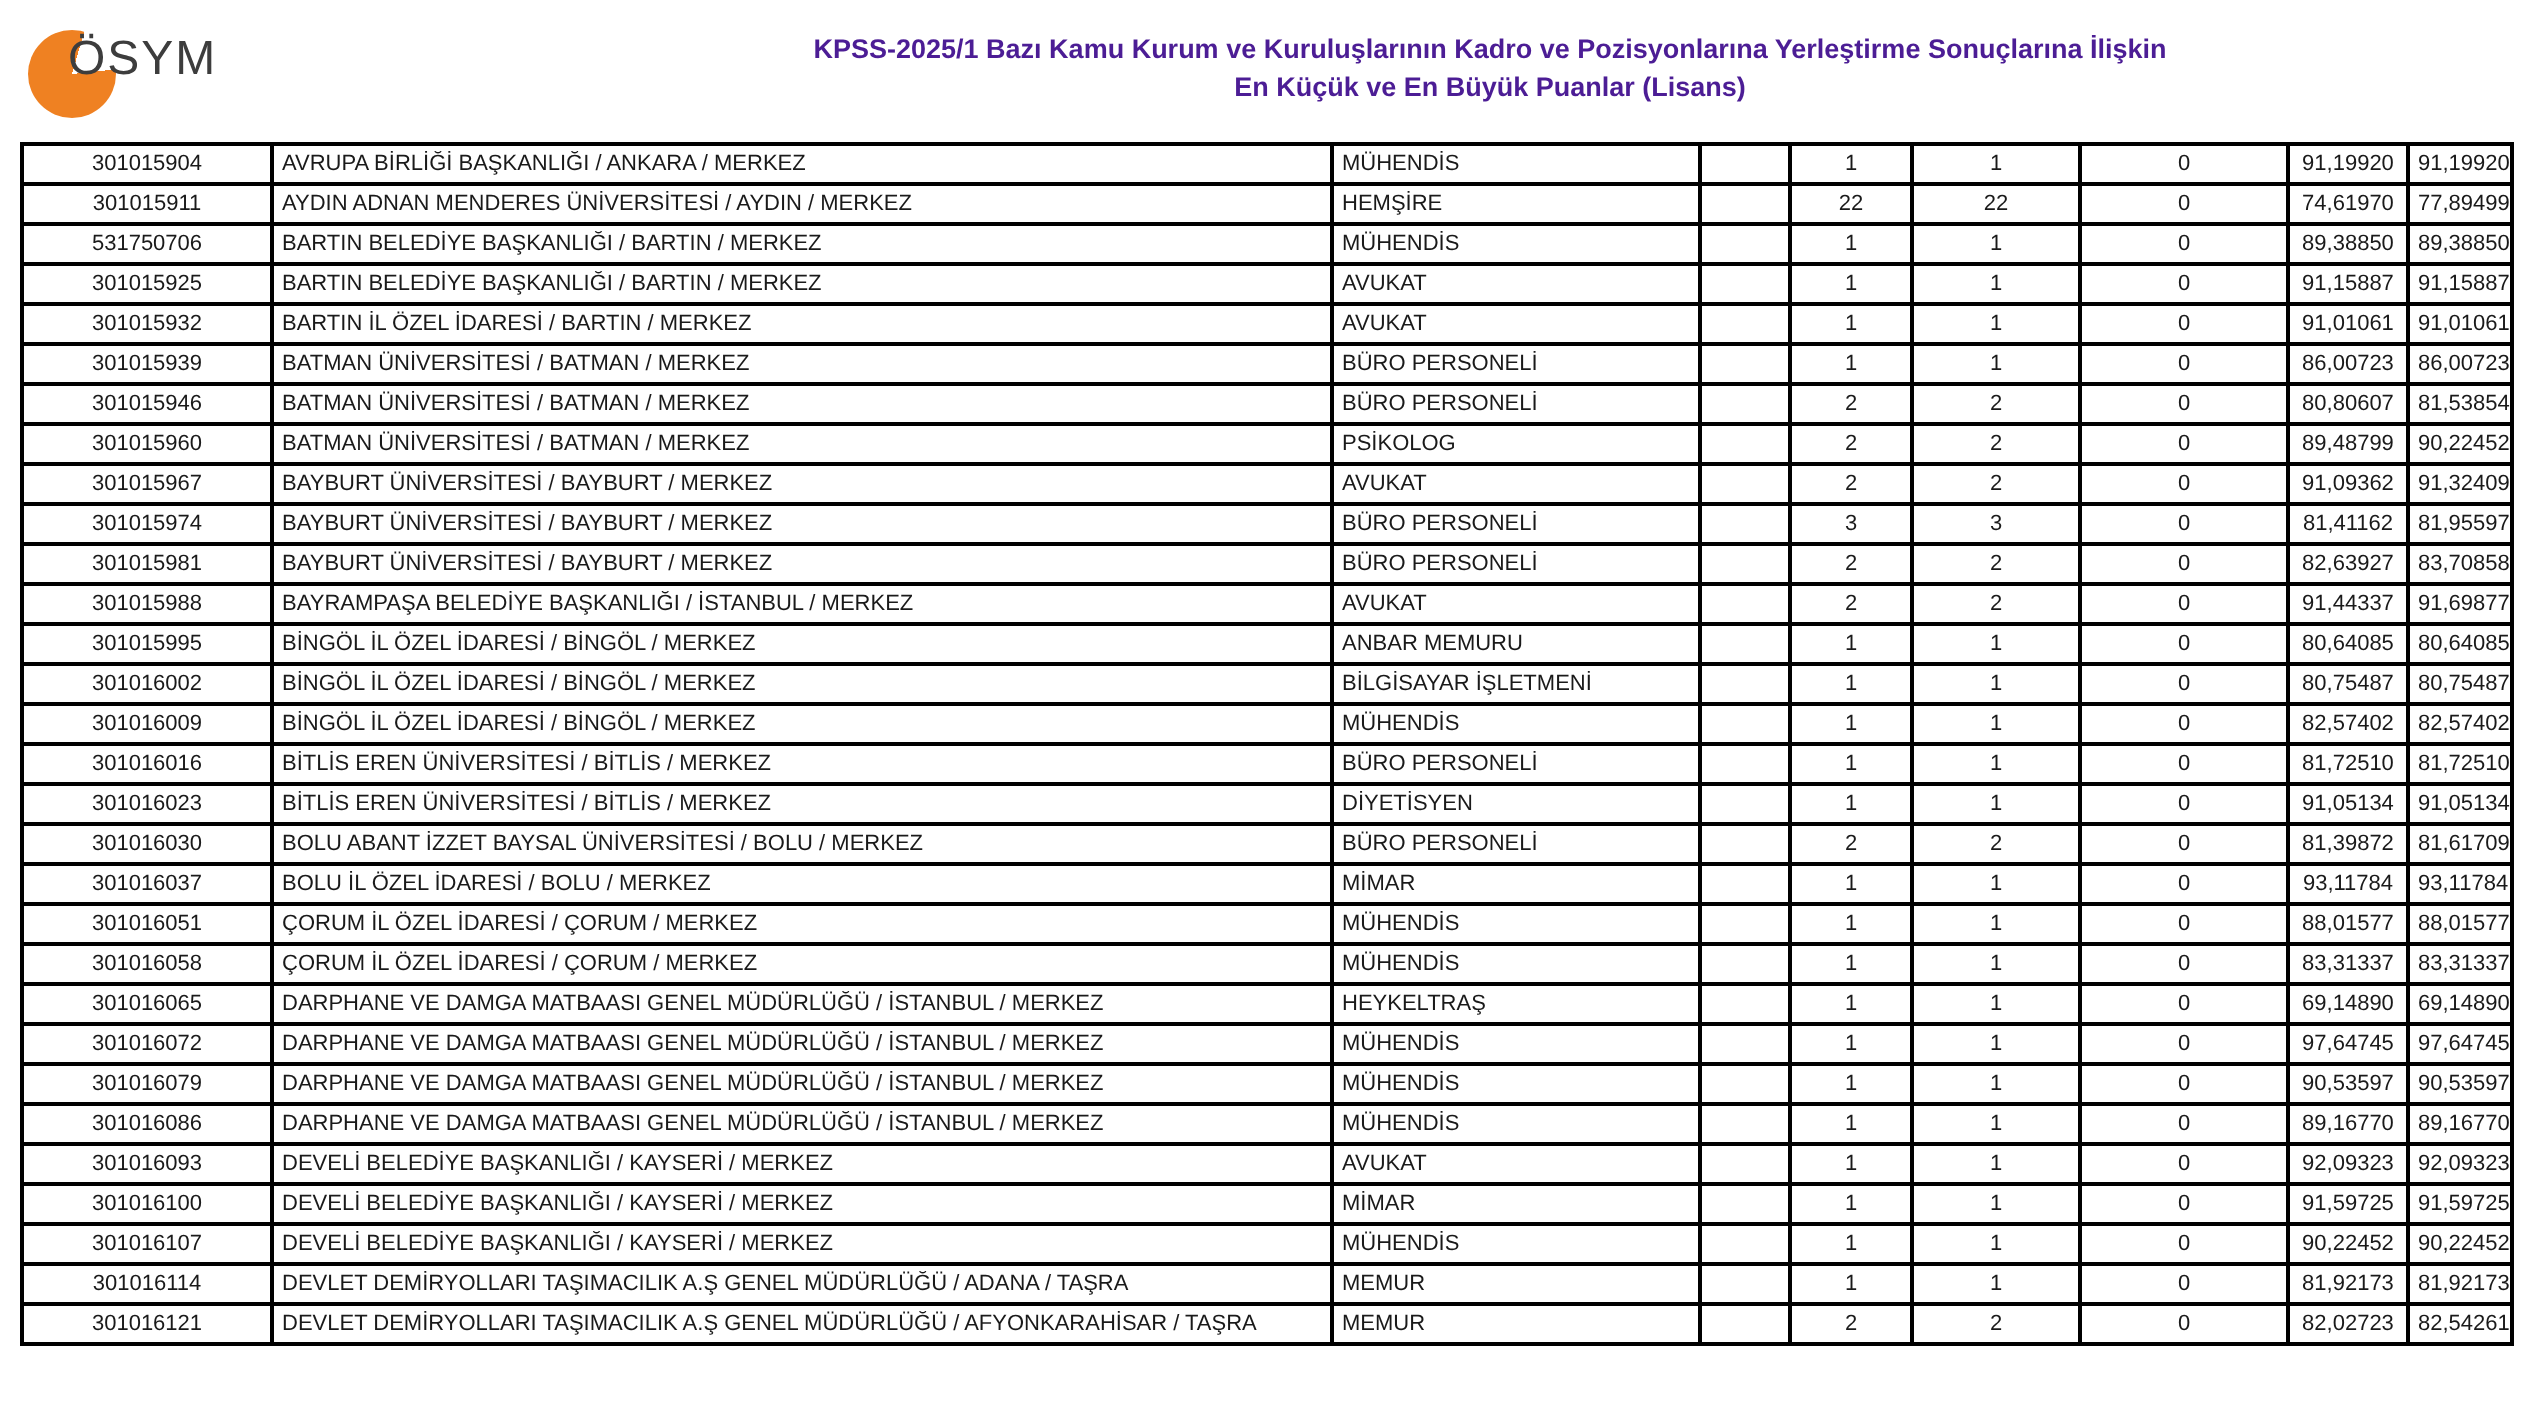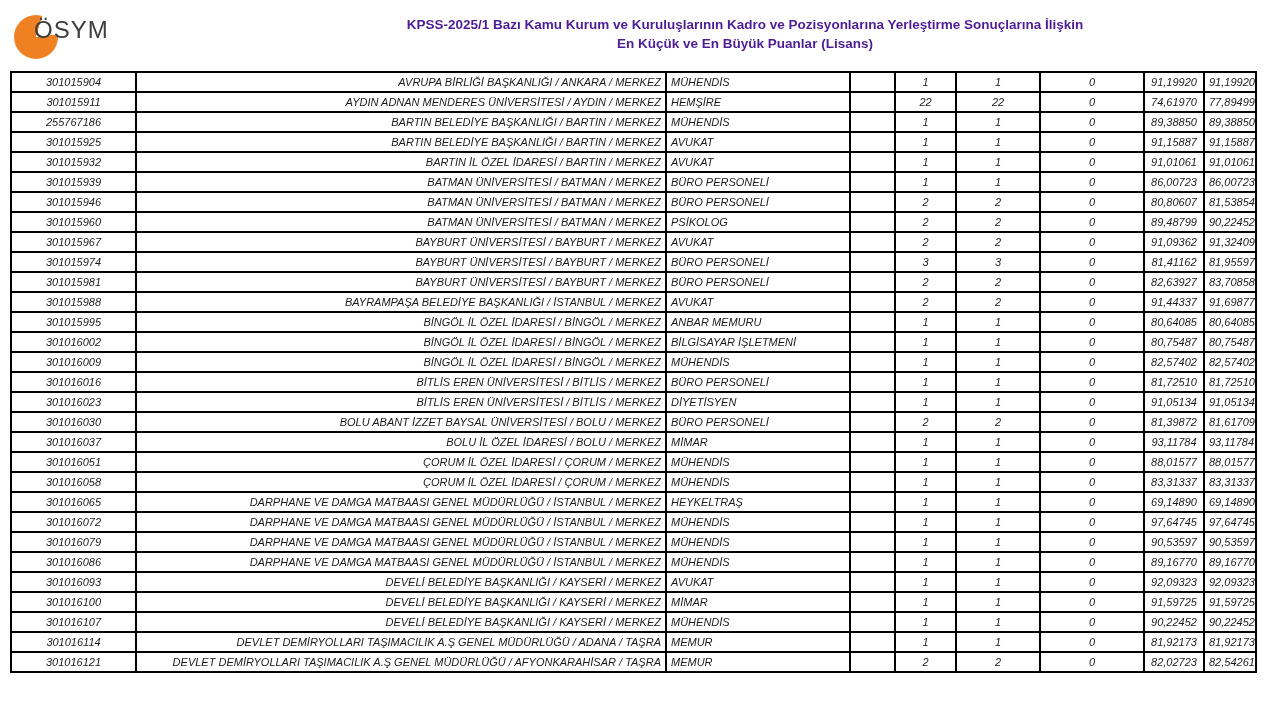--- a/index.html
+++ b/index.html
@@ -27,35 +27,34 @@
   .doc-title{
     position:absolute;left:374px;top:15px;width:742px;
     text-align:center;font-weight:bold;font-size:13.5px;line-height:19px;
     color:#4c1d95;
   }
   
   table.results{
     position:absolute;left:10px;top:71px;
     border-collapse:collapse;table-layout:fixed;
     width:1245px;
-    font-style:italic;
   }
   table.results td{
     border:2px solid #000;
     height:18px;
     padding:0 4px;
     font-size:11px;
     line-height:12px;
     white-space:nowrap;
     overflow:hidden;
     vertical-align:middle;
     color:#1a1a1a;
   }
   td.c-code{text-align:center;}
-  td.c-inst{text-align:right;padding-left:3px;}
+  td.c-inst{text-align:left;padding-left:3px;}
   td.c-pos{text-align:left;padding-left:3px;margin-left:12px;}
   td.c-gap{}
   td.c-num{text-align:center;}
   td.c-score{text-align:center;padding:0 3px;}
 </style>
 </head>
 <body>
 
 <div class="page">
 
@@ -98,21 +97,21 @@
           <td class="c-inst">AYDIN ADNAN MENDERES ÜNİVERSİTESİ / AYDIN / MERKEZ</td>
           <td class="c-pos">HEMŞİRE</td>
           <td class="c-gap"></td>
           <td class="c-num">22</td>
           <td class="c-num">22</td>
           <td class="c-num">0</td>
           <td class="c-score">74,61970</td>
           <td class="c-score">77,89499</td>
         </tr>
         <tr>
-          <td class="c-code">255767186</td>
+          <td class="c-code">531750706</td>
           <td class="c-inst">BARTIN BELEDİYE BAŞKANLIĞI / BARTIN / MERKEZ</td>
           <td class="c-pos">MÜHENDİS</td>
           <td class="c-gap"></td>
           <td class="c-num">1</td>
           <td class="c-num">1</td>
           <td class="c-num">0</td>
           <td class="c-score">89,38850</td>
           <td class="c-score">89,38850</td>
         </tr>
         <tr>

